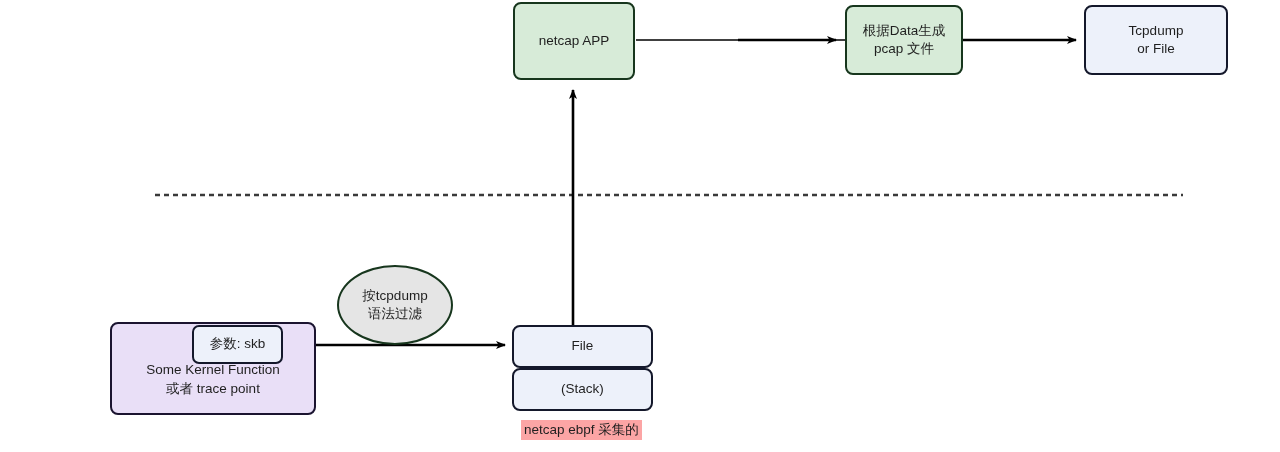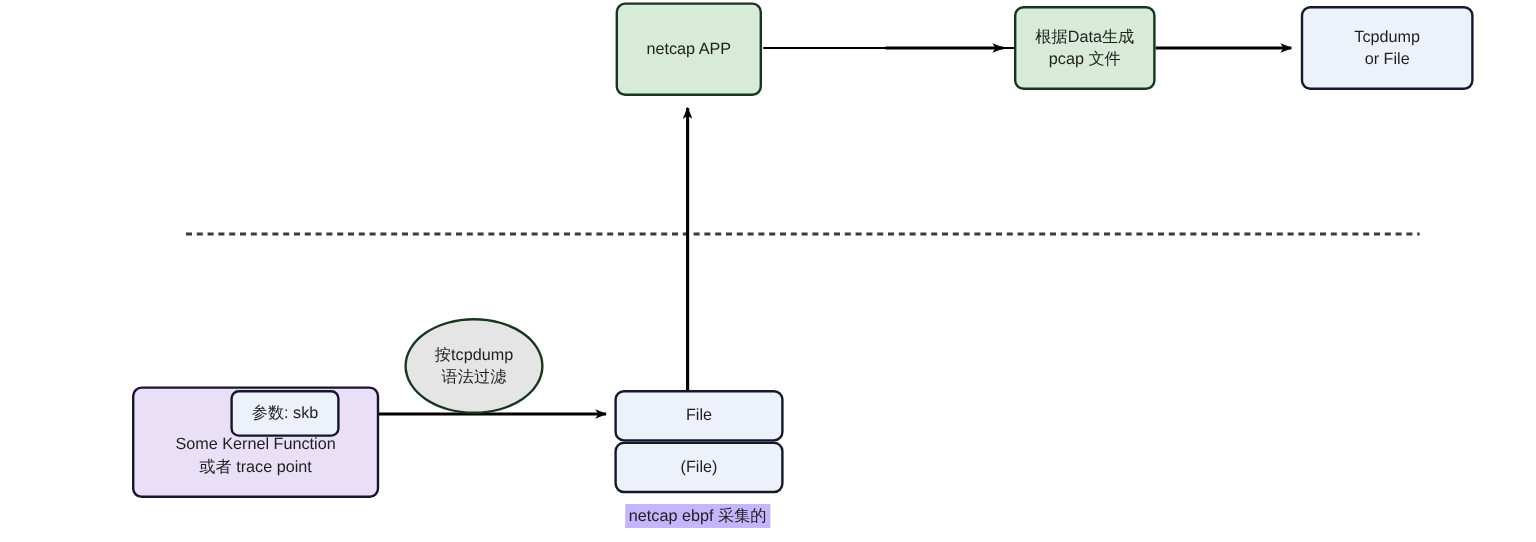--- a/index.html
+++ b/index.html
@@ -61,21 +61,21 @@
     font-size: 13.5px;
     border-radius: 7px;
     z-index: 4;
   }
   .stacked-top { border-radius: 8px 8px 8px 8px; }
   .stacked-bottom { border-radius: 8px 8px 8px 8px; }
   .caption {
     position: absolute;
     font-size: 13.5px;
     line-height: 1.3;
-    background: #c4b5fd;
+    background: #fca5a5;
     color: #1f1f1f;
     padding: 1px 3px;
     white-space: nowrap;
   }
 </style>
 </head>
 <body>
 
 <div id="canvas">
 
@@ -109,17 +109,17 @@
   <div class="node purple" style="left:77px; top:322px; width:206px; height:93px; padding-top:22px;margin-left:33px;">Some Kernel Function
 或者 trace point</div>
 
   <div class="node blue sub" style="left:192px; top:325px; width:91px; height:39px;text-align:right;">参数: skb</div>
 
   <div class="node ellipse" style="left:337px; top:265px; width:116px; height:80px;">按tcpdump
 语法过滤</div>
 
   <div class="node blue stacked-top" style="left:512px; top:325px; width:141px; height:43px; z-index:3;">File</div>
 
-  <div class="node blue stacked-bottom" style="left:512px; top:368px; width:141px; height:43px; z-index:2;">(File)</div>
+  <div class="node blue stacked-bottom" style="left:512px; top:368px; width:141px; height:43px; z-index:2;">(Stack)</div>
 
   <div class="caption" style="left:521px; top:420px;">netcap ebpf 采集的</div>
 
 </div>
 
 </body></html>

